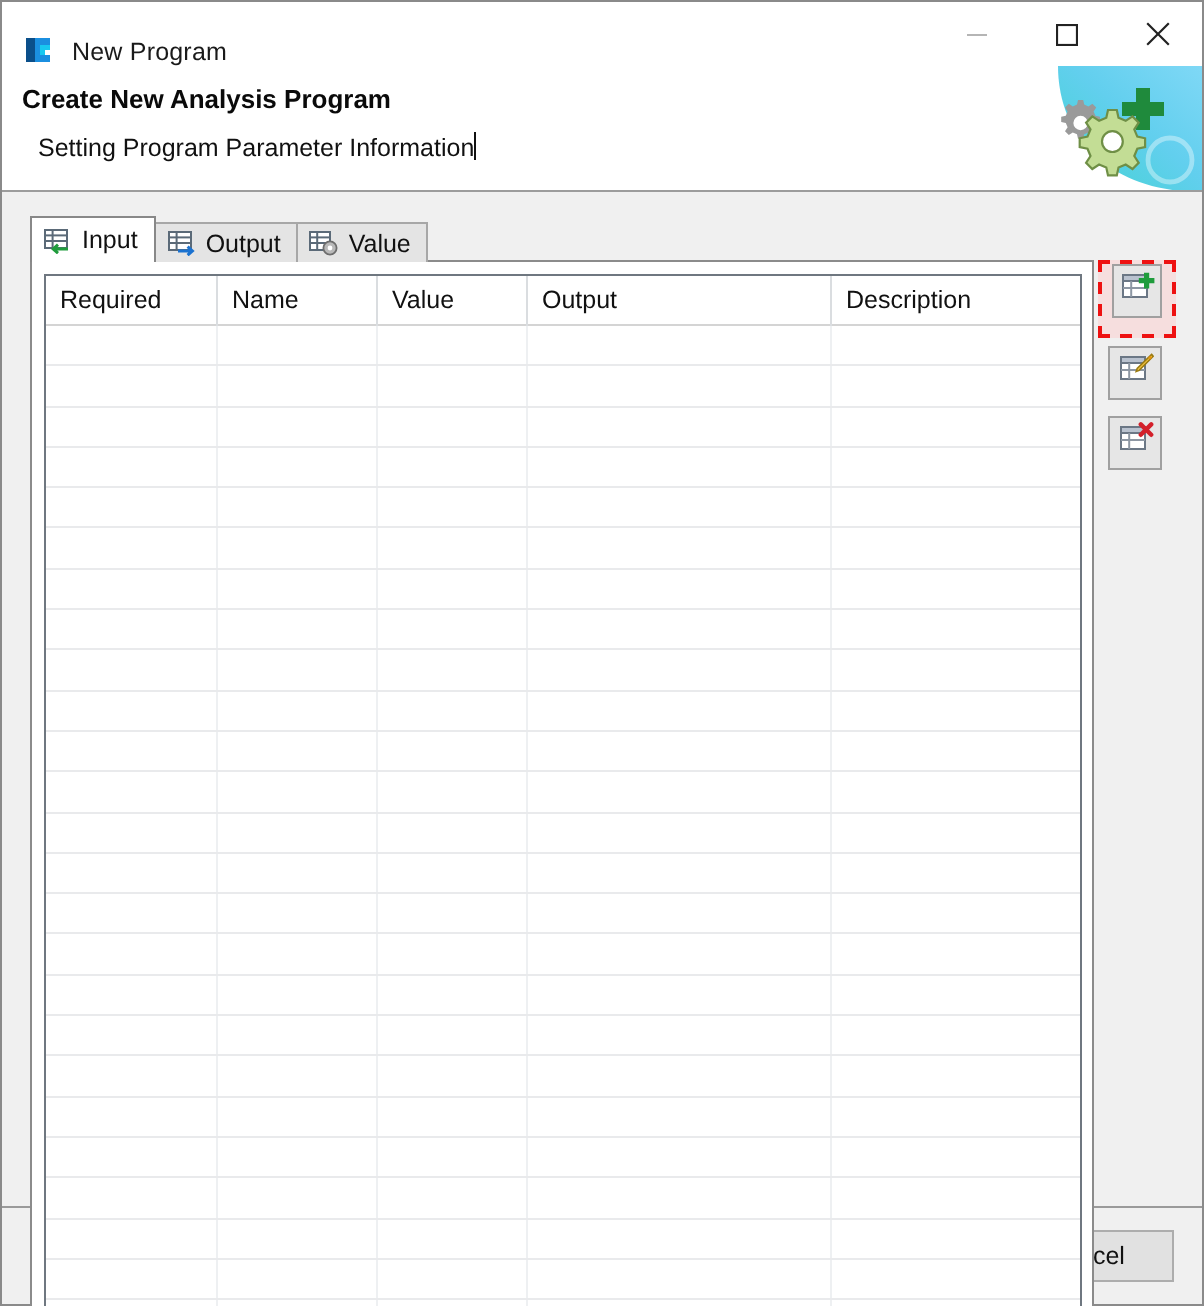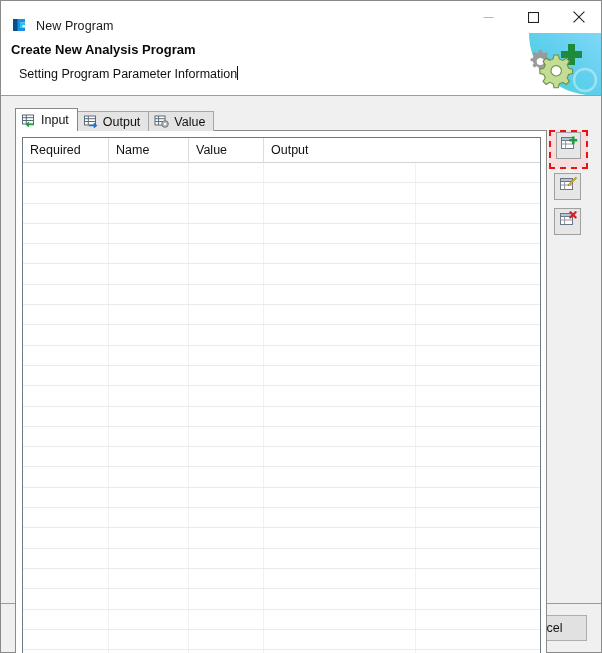--- a/index.html
+++ b/index.html
@@ -338,20 +338,21 @@
     </div>
 
     <div id="tabpanel">
       <div id="grid-wrap">
 
         <div id="grid-head">
             <div class="gh" style="width: 86px;">Required</div>
             <div class="gh" style="width: 80px;">Name</div>
             <div class="gh" style="width: 75px;">Value</div>
             <div class="gh" style="width: 152px;">Output</div>
+            <div class="gh" style="width: 124px;">Description</div>
           </div>
 
         <div id="grid-rows">
             <div class="grow">
               <div class="gcell" style="width: 86px;"></div>
               <div class="gcell" style="width: 80px;"></div>
               <div class="gcell" style="width: 75px;"></div>
               <div class="gcell" style="width: 152px;"></div>
               <div class="gcell" style="width: 124px;"></div>
             </div>

